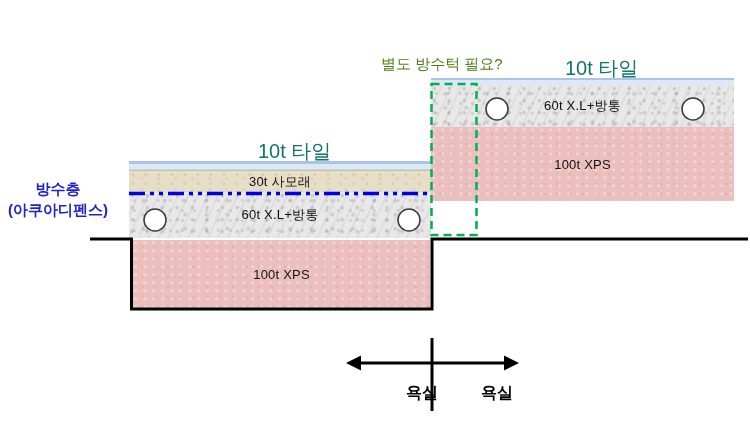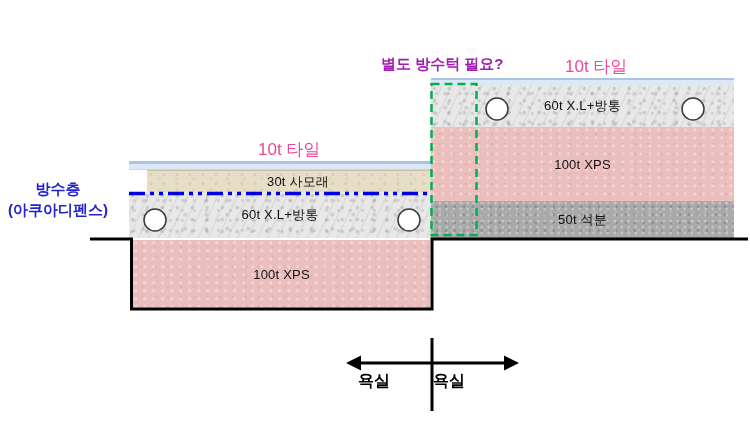--- a/index.html
+++ b/index.html
@@ -42,33 +42,33 @@
   .tex-stone{
     background-color:#a9a9a9;
     background-image:radial-gradient(circle at 25% 35%,rgba(255,255,255,.30) 1px,transparent 1.8px),
                      radial-gradient(circle at 65% 70%,rgba(70,70,70,.25) 1px,transparent 1.8px),
                      radial-gradient(circle at 85% 25%,rgba(230,230,230,.22) 1px,transparent 1.6px);
     background-size:7px 6px,9px 8px,11px 9px;
   }
 
   .txt{position:absolute;white-space:nowrap;}
   .blue-note{color:#2222cc;font-weight:bold;font-size:15px;text-align:center;line-height:21px;}
-  .green-note{color:#a21caf;font-weight:bold;font-size:15px;}
-  .tile-caption{font-size:17px;color:#ec4899;}
-  .zone-label{font-size:16px;font-weight:bold;text-align:left;line-height:20px;color:#000;}
+  .green-note{color:#4d7c0f;font-weight:normal;font-size:15px;}
+  .tile-caption{font-size:20px;color:#0f766e;}
+  .zone-label{font-size:16px;font-weight:bold;text-align:right;line-height:20px;color:#000;margin-top:12px;}
   svg{position:absolute;left:0;top:0;}
 </style>
 </head>
 <body>
 
 <div id="canvas">
 
   <div class="layer tex-tile" style="left:129px;top:161px;width:302px;height:9px;"></div>
 
-  <div class="layer tex-sand" style="left:147px;top:170px;width:302px;height:22px;">
+  <div class="layer tex-sand" style="left:129px;top:170px;width:302px;height:22px;">
     <span class="layer-label">30t 사모래</span>
   </div>
 
   <div class="layer tex-marble" style="left:129px;top:192px;width:302px;height:46px;">
     <span class="layer-label">60t X.L+방통</span>
   </div>
 
   <div class="layer tex-pink" style="left:133px;top:240px;width:297px;height:68px;">
     <span class="layer-label">100t XPS</span>
   </div>
@@ -76,23 +76,20 @@
   <div class="layer tex-tile-thin" style="left:431px;top:78px;width:303px;height:7px;"></div>
 
   <div class="layer tex-marble" style="left:431px;top:85px;width:303px;height:42px;">
     <span class="layer-label">60t X.L+방통</span>
   </div>
 
   <div class="layer tex-pink" style="left:431px;top:127px;width:303px;height:74px;">
     <span class="layer-label">100t XPS</span>
   </div>
 
-  <div class="layer tex-stone" style="left:431px;top:201px;width:303px;height:37px;">
-    <span class="layer-label">50t 석분</span>
-  </div>
 
   <svg width="750" height="429" viewBox="0 0 750 429">
 
     <polyline points="90,239 131.5,239 131.5,309 432,309 432,239 748,239" fill="none" stroke="#000000" stroke-width="3"></polyline>
 
     <line x1="129" y1="193.5" x2="431" y2="193.5" stroke="#0000e6" stroke-width="3.5" stroke-dasharray="16 5 4 5 4 5"></line>
 
     <rect x="431.5" y="84" width="45" height="151" fill="none" stroke="#00b050" stroke-width="2.5" stroke-dasharray="8 5"></rect>
 
     <circle cx="155" cy="220" r="11" fill="#ffffff" stroke="#3a3a3a" stroke-width="1.5"></circle>

